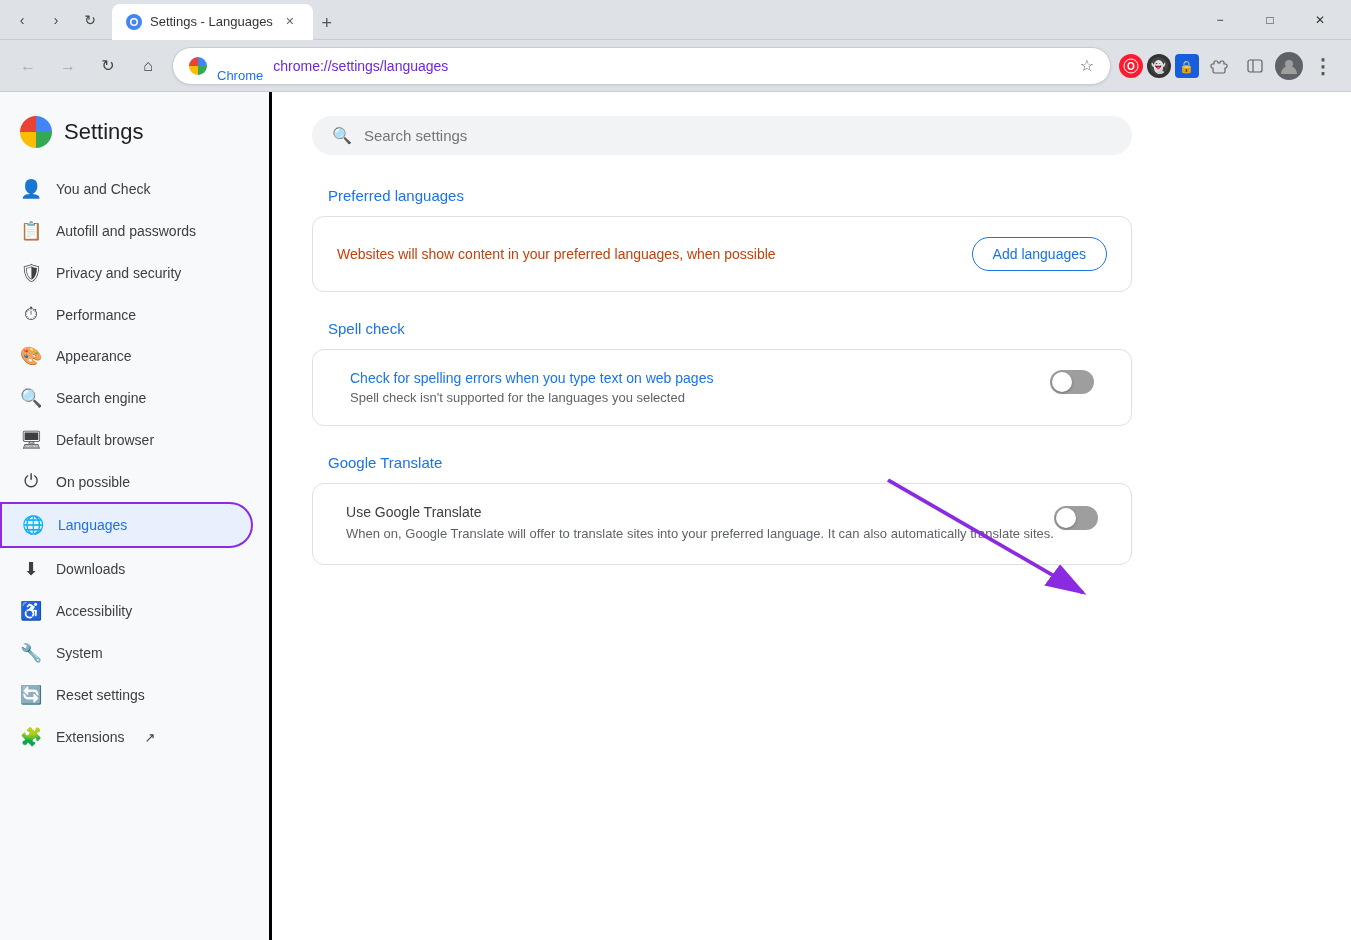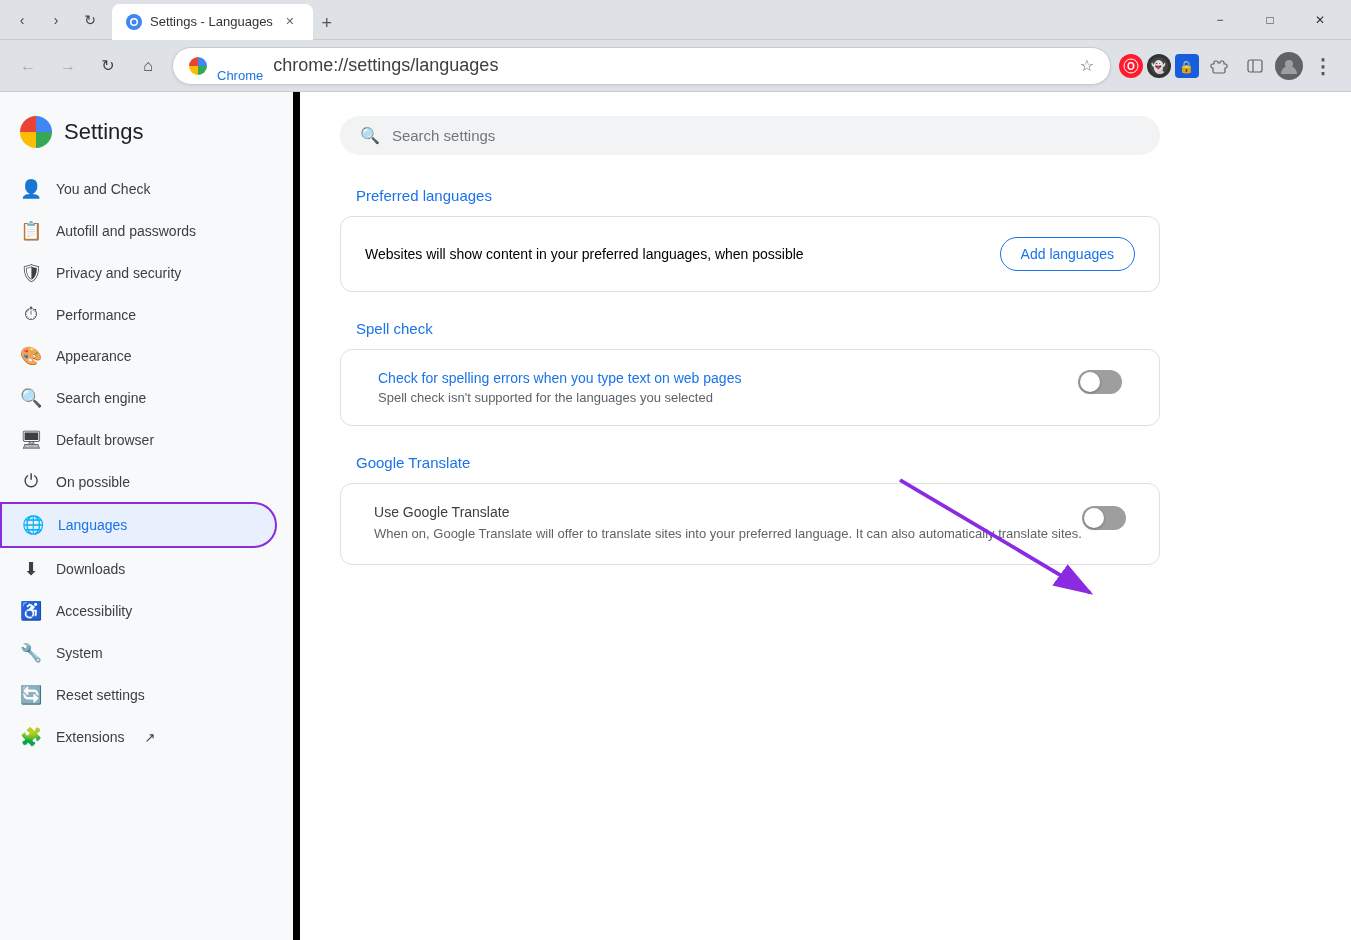--- a/index.html
+++ b/index.html
@@ -80,21 +80,21 @@
       gap: 10px;
       border: 1px solid #c8cbd0;
       box-shadow: 0 1px 3px rgba(0,0,0,0.08);
     }
     .address-bar .chrome-logo {
       width: 18px; height: 18px;
       background: conic-gradient(#4285f4 0deg 90deg, #34a853 90deg 180deg, #fbbc05 180deg 270deg, #ea4335 270deg 360deg);
       border-radius: 50%; flex-shrink: 0;
     }
     .address-bar .chrome-text { font-size: 13px; font-weight: 500; color: #1a73e8; margin-top: 20px; }
-    .address-bar .url-text { font-size: 18px; color: #404040; flex: 1; }
+    .address-bar .url-text { font-size: 14px; color: #6d28d9; flex: 1; }
     .toolbar-actions { display: flex; gap: 4px; align-items: center; }
     .toolbar-action-btn {
       width: 32px; height: 32px; border-radius: 50%; border: none;
       background: transparent; cursor: pointer; display: flex; align-items: center; justify-content: center;
       color: #555; font-size: 16px;
     }
     .ext-icon {
       width: 24px; height: 24px; border-radius: 50%;
       display: flex; align-items: center; justify-content: center;
       font-size: 13px; cursor: pointer;
@@ -108,25 +108,25 @@
     
     .main-area {
       display: flex;
       flex: 1;
       overflow: hidden;
       background: #f8f9fa;
     }
 
     
     .sidebar {
-      width: 300px;
+      width: 272px;
       background: #f8f9fa;
       padding: 16px 0;
       overflow-y: auto;
-      border-right: 7px solid #000000;
+      border-right: 3px solid #000000;
       flex-shrink: 0;
     }
     .settings-title {
       display: flex; align-items: center; gap: 12px;
       padding: 8px 20px 20px;
       font-size: 22px; font-weight: 500; color: #202124;
     }
     .settings-logo {
       width: 32px; height: 32px;
       background: conic-gradient(#4285f4 0deg 90deg, #34a853 90deg 180deg, #fbbc05 180deg 270deg, #ea4335 270deg 360deg);
@@ -183,21 +183,21 @@
       padding: 20px 24px;
       margin-bottom: 28px;
       background: #fff;
       max-width: 820px;
       display: flex;
       align-items: center;
       justify-content: space-between;
       gap: 16px;
     }
     .card-text { flex: 1; }
-    .card-text p { font-size: 14px; color: #000000; line-height: 1.5; }
+    .card-text p { font-size: 14px; color: #c2410c; line-height: 1.5; }
 
     .add-languages-btn {
       background: transparent;
       border: 1px solid #1a73e8;
       border-radius: 20px;
       padding: 8px 20px;
       color: #1a73e8;
       font-size: 14px;
       cursor: pointer;
       white-space: nowrap;

